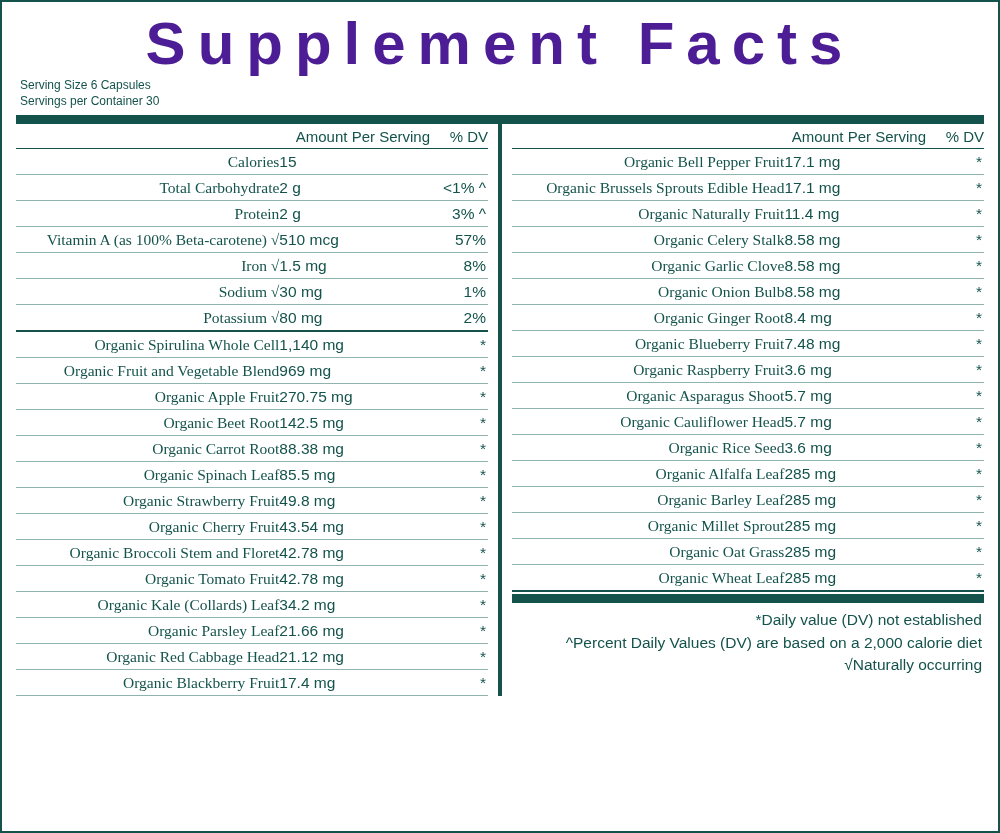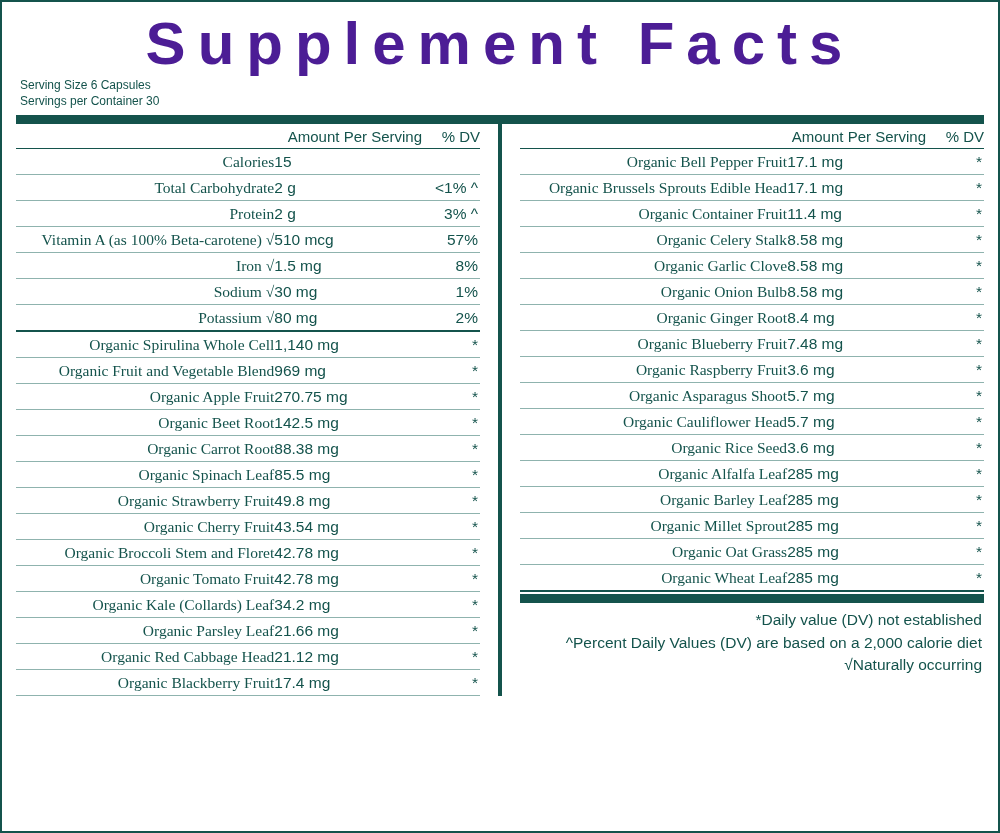--- a/index.html
+++ b/index.html
@@ -37,21 +37,21 @@
     padding-left: 4px;
     padding-bottom: 4px;
   }
   .thick-rule {
     height: 9px;
     background: #14534c;
     margin: 2px 0 0 0;
   }
   .columns {
     display: flex;
-    gap: 8px;
+    gap: 0;
     align-items: stretch;
   }
   .col {
     flex: 1 1 0;
     min-width: 0;
   }
   .col-left {
     padding-right: 10px;
   }
   .col-divider {
@@ -278,21 +278,21 @@
               <td class="name">Organic Bell Pepper Fruit</td>
               <td class="amt">17.1 mg</td>
               <td class="dv">*</td>
             </tr>
             <tr class="row indent">
               <td class="name">Organic Brussels Sprouts Edible Head</td>
               <td class="amt">17.1 mg</td>
               <td class="dv">*</td>
             </tr>
             <tr class="row indent">
-              <td class="name">Organic Container Fruit</td>
+              <td class="name">Organic Naturally Fruit</td>
               <td class="amt">11.4 mg</td>
               <td class="dv">*</td>
             </tr>
             <tr class="row indent">
               <td class="name">Organic Celery Stalk</td>
               <td class="amt">8.58 mg</td>
               <td class="dv">*</td>
             </tr>
             <tr class="row indent">
               <td class="name">Organic Garlic Clove</td>

